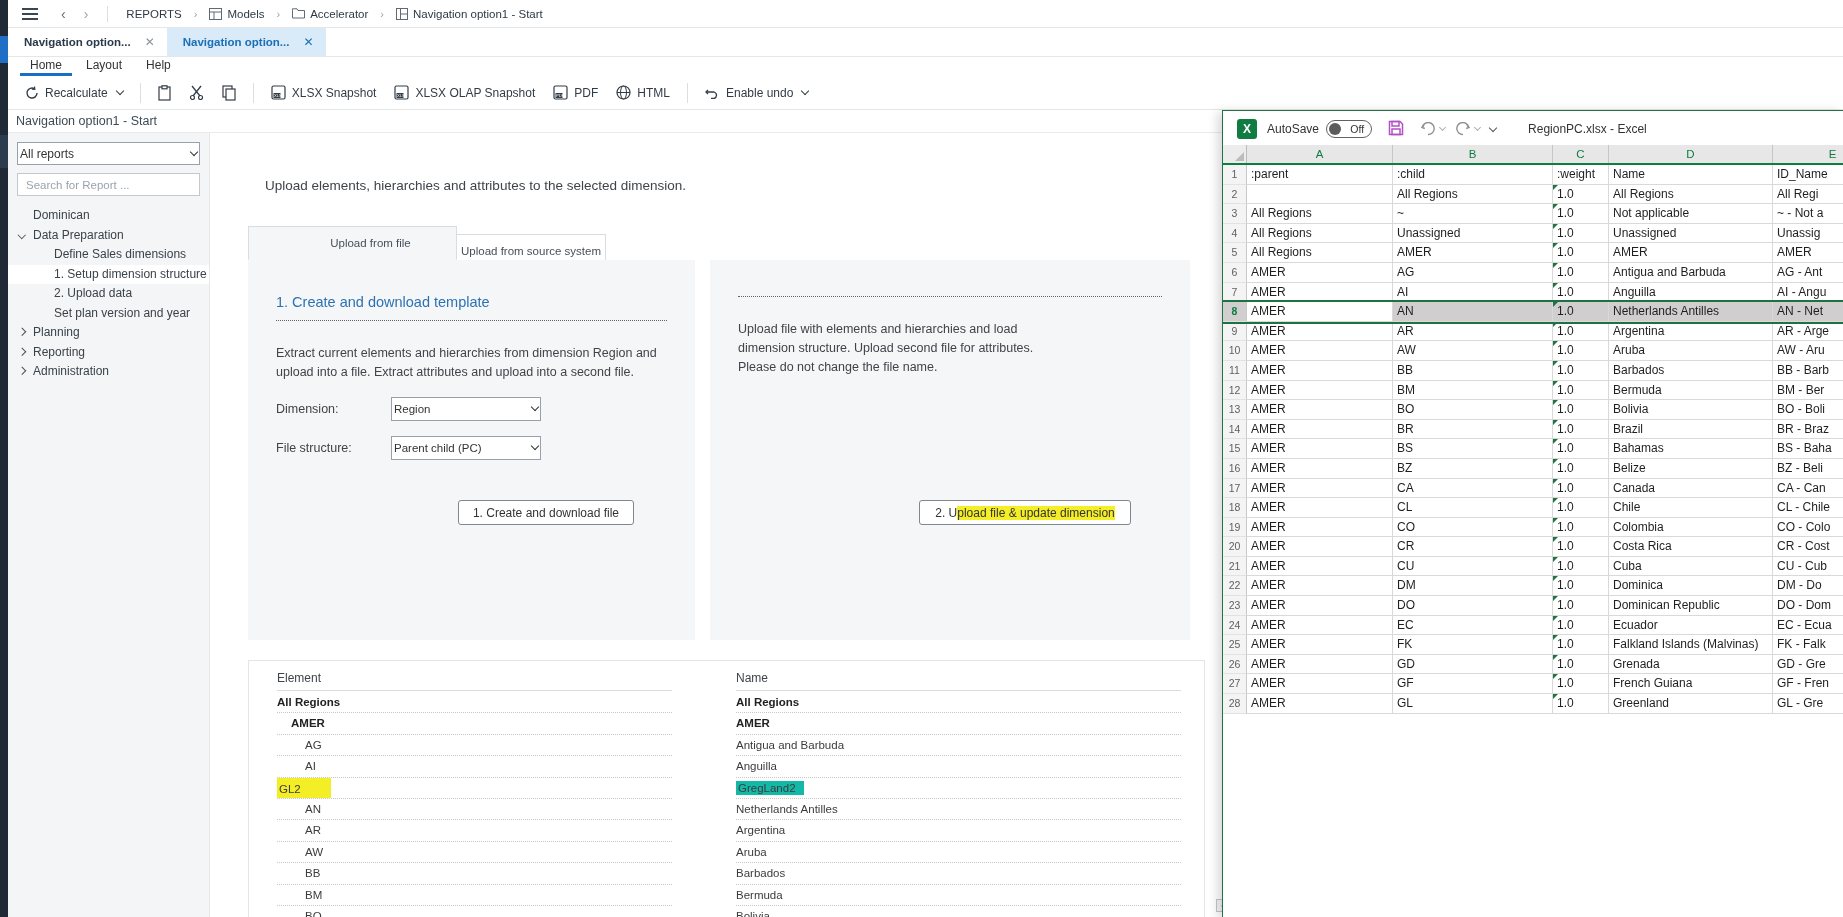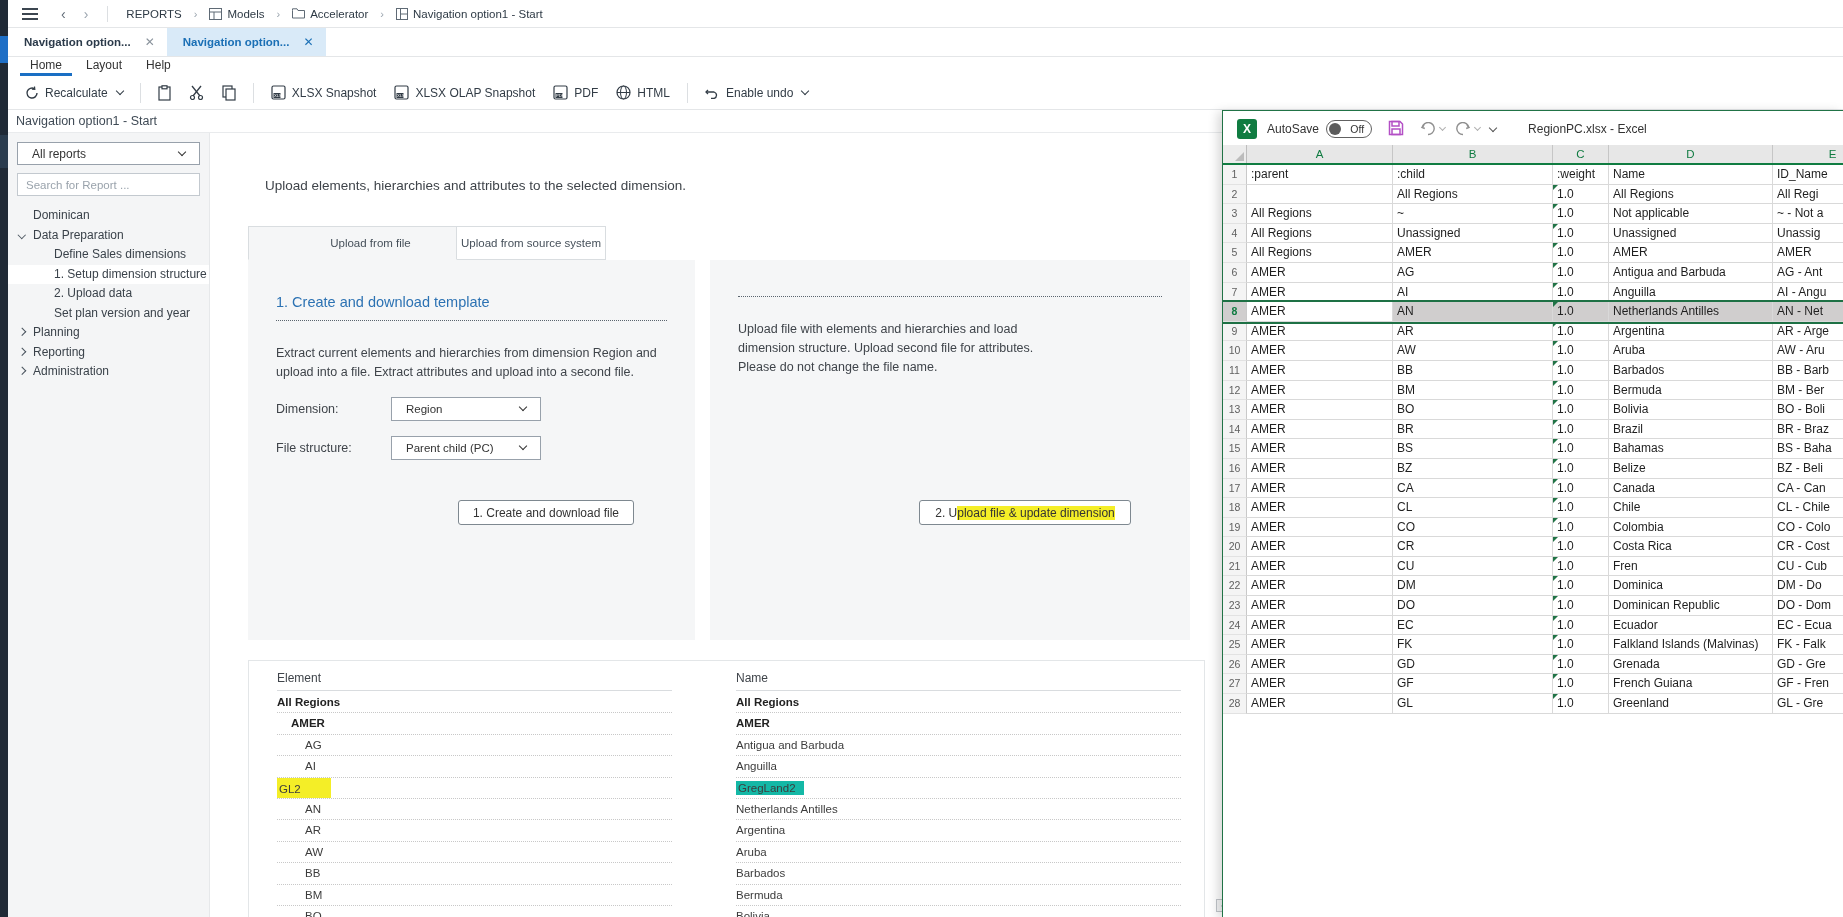--- a/index.html
+++ b/index.html
@@ -47,42 +47,42 @@
   .pagetitle { position:absolute; left:8px; top:110px; right:0; height:23px; background:#fff; border-bottom:1px solid #e9ebed; display:flex; align-items:center; padding-left:8px; font-size:12.5px; color:#3f4a55; }
 
   
   .sidebar { position:absolute; left:8px; top:133px; width:202px; height:784px; background:#f4f5f6; border-right:1px solid #e6e8ea; font-size:12px; color:#3a424a; }
   .side-head { height:37px; display:flex; align-items:center; justify-content:space-between; padding:0 10px 0 14px; }
   .side-burger { width:15px; height:11px; border-top:2px solid #4a545e; border-bottom:2px solid #4a545e; position:relative; }
   .side-burger::after { content:""; position:absolute; left:0; top:2.5px; width:15px; height:2px; background:#4a545e; }
   .logo { display:flex; align-items:center; gap:2px; }
   .logo .stripe { width:9px; height:22px; transform:skewX(-28deg); }
   .logo .txt { font-size:25px; font-weight:bold; letter-spacing:-1px; color:#1b2160; margin-left:3px; }
-  .sel { display:flex; align-items:center; justify-content:space-between; border:1px solid #98a1ab; background:#fff; height:23px; padding:0 14px; color:#333; }
+  .sel { display:flex; align-items:center; justify-content:space-between; border:1px solid #98a1ab; background:#fff; height:23px; padding:0 2px; color:#333; }
   .side-filter { margin:9px 9px 0 9px; }
   .side-search { margin:8px 9px 0 9px; }
   .side-search input { width:100%; height:23px; border:1px solid #c3c9cf; background:#fff; padding:0 8px; font-size:11.5px; color:#333; font-family:inherit; }
   .side-search input::placeholder { color:#9aa3ac; }
   .tree { margin-top:10px; }
   .tree-item { position:relative; height:19.5px; line-height:19.5px; white-space:nowrap; }
   .tree-item.lvl-0 { padding-left:25px; }
   .tree-item.lvl-1 { padding-left:46px; }
   .tree-item.selected { background:#fff; }
   .tree-item .tw { position:absolute; left:11px; top:6px; color:#4a545e; display:none; }
   .tree-item.ch-down .tw { display:inline-block; transform:rotate(45deg); }
   .tree-item.ch-right .tw { display:inline-block; transform:rotate(-45deg); }
   .tw { width:5.5px; height:5.5px; border-right:1.3px solid currentColor; border-bottom:1.3px solid currentColor; }
 
   
   .content { position:absolute; left:210px; top:133px; right:0; bottom:0; background:#fff; }
   .c-heading { position:absolute; left:55px; top:45px; font-size:13.5px; color:#3f444a; }
   .ctabs { position:absolute; left:38px; top:93px; display:flex; }
   .ctab { height:34px; display:flex; align-items:center; justify-content:center; font-size:11.5px; color:#46505a; border:1px solid #d9dde0; background:#fff; }
   .ctab.t1 { width:209px; }
-  .ctab.t2 { width:149px; border-left:none; }
+  .ctab.t2 { width:149px; border-left:none;margin-top:8px; }
   .ctab.active { background:#f5f6f7; border-bottom-color:#f5f6f7;padding-left:36px; }
   .panel { position:absolute; top:127px; height:380px; background:#f5f6f7; padding:26px 28px; }
   .panel.p1 { left:38px; width:447px; }
   .panel.p2 { left:500px; width:480px; }
   .sec-title { font-size:14.5px; color:#2c72b3;margin-top:8px; }
   .dotline { border-bottom:1px dotted #5a646e; margin-top:10px; }
   .sec-body { margin-top:23px; font-size:12.5px; line-height:1.5; color:#3f444a; }
   .p1 .sec-body { width:398px; }
   .p2 .sec-body { width:330px; }
   .form-row { display:flex; align-items:center; margin-top:15px; font-size:12.5px; color:#3f444a; }
@@ -831,21 +831,21 @@
     <div class="xc w-b">CR</div>
     <div class="xc w-c tri">1.0</div>
     <div class="xc w-d">Costa Rica</div>
     <div class="xc w-e">CR - Cost</div>
   </div>
         <div class="xl-row">
     <div class="xl-rowhead">21</div>
     <div class="xc w-a">AMER</div>
     <div class="xc w-b">CU</div>
     <div class="xc w-c tri">1.0</div>
-    <div class="xc w-d">Fren</div>
+    <div class="xc w-d">Cuba</div>
     <div class="xc w-e">CU - Cub</div>
   </div>
         <div class="xl-row">
     <div class="xl-rowhead">22</div>
     <div class="xc w-a">AMER</div>
     <div class="xc w-b">DM</div>
     <div class="xc w-c tri">1.0</div>
     <div class="xc w-d">Dominica</div>
     <div class="xc w-e">DM - Do</div>
   </div>

